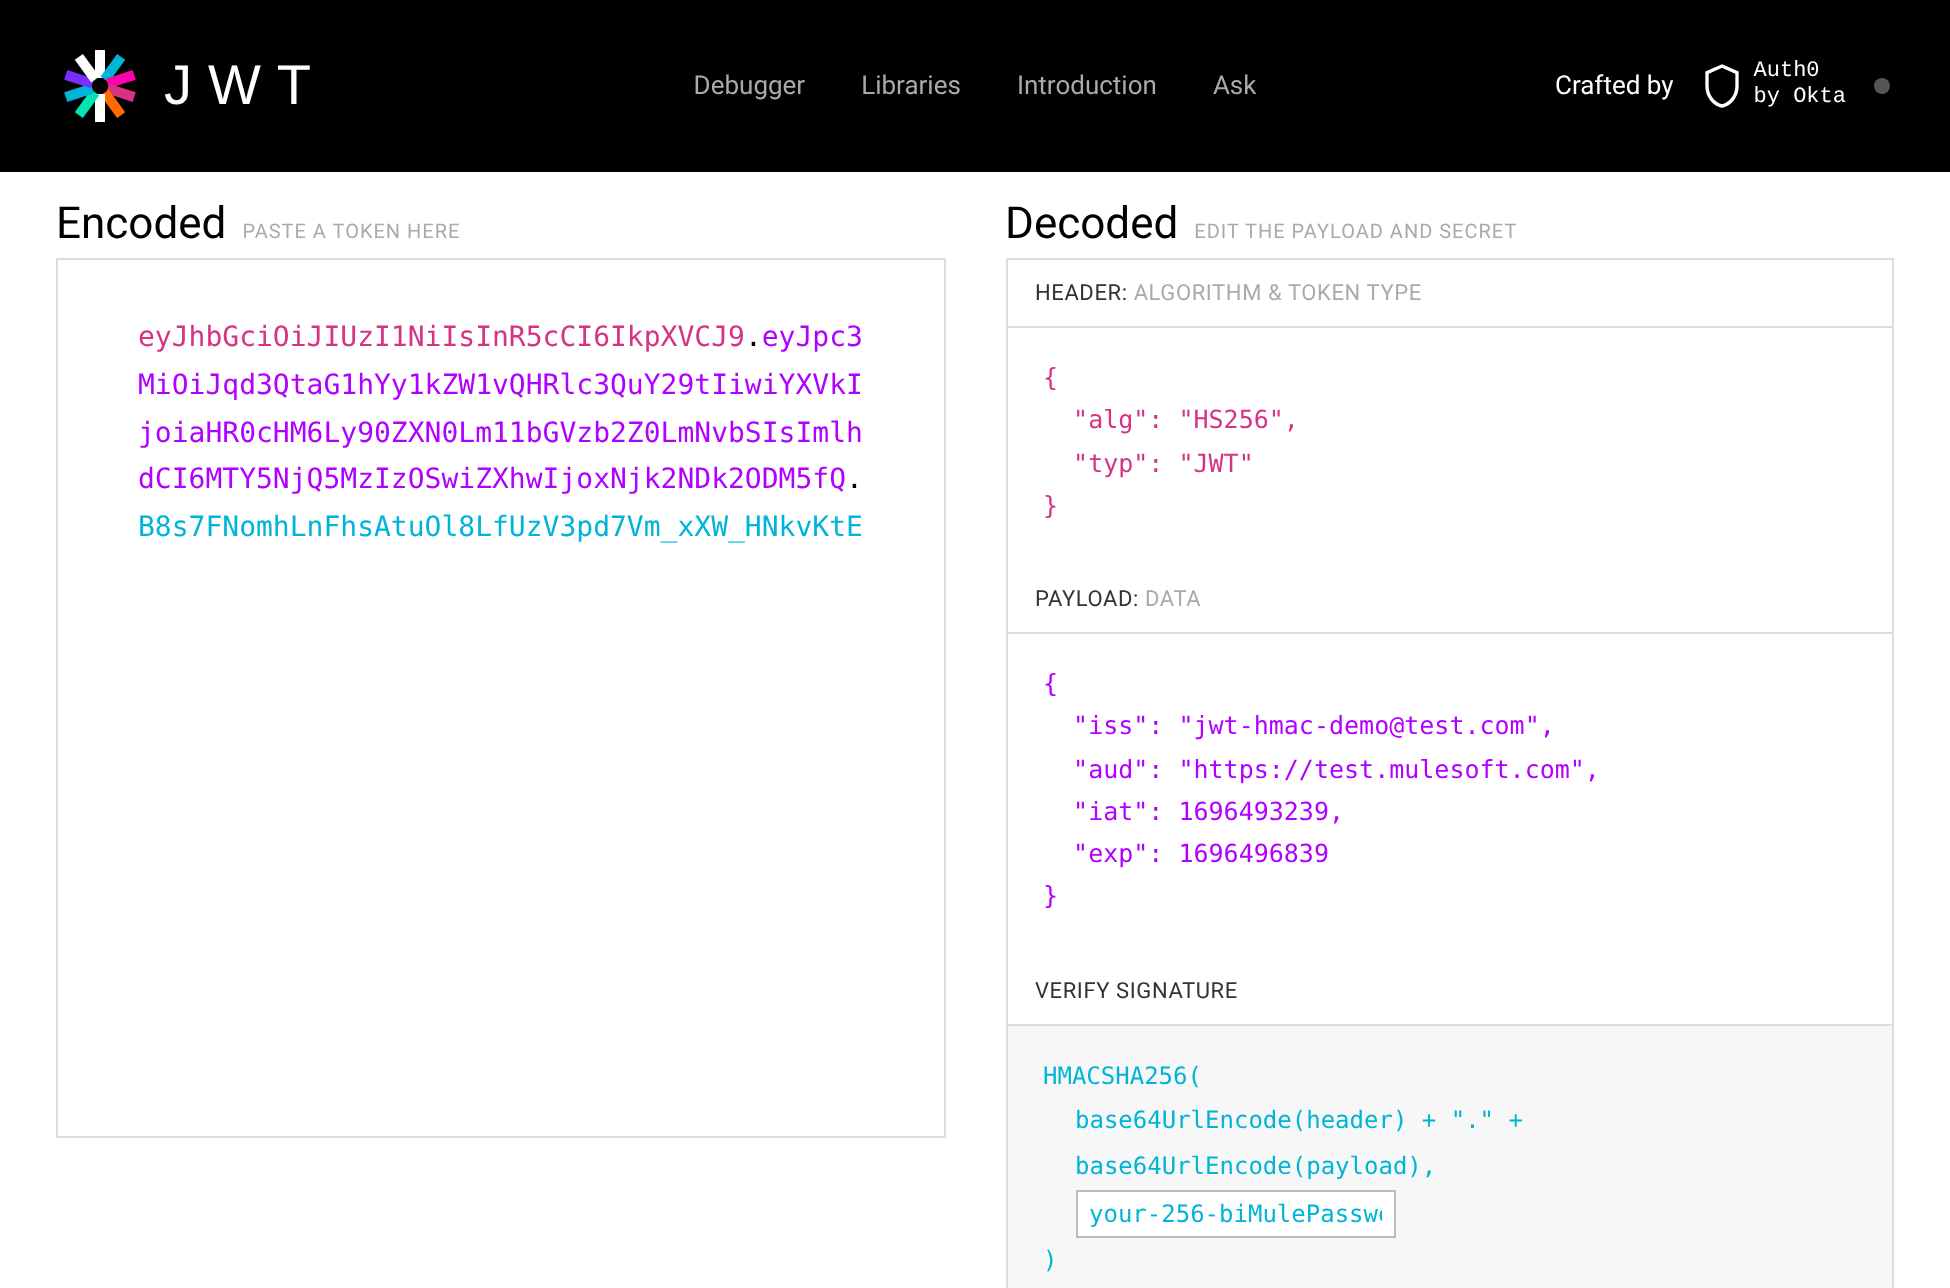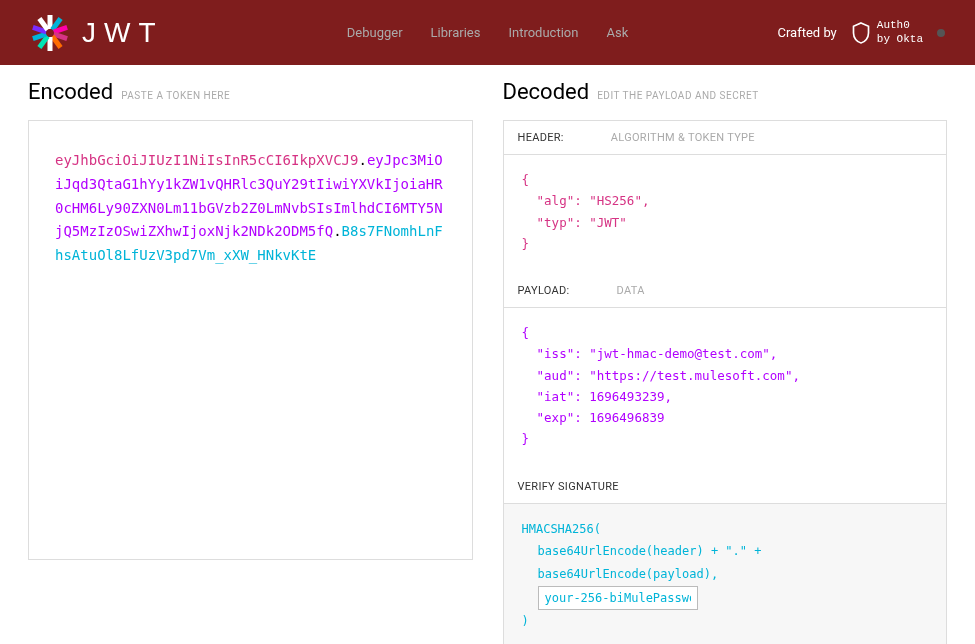--- a/index.html
+++ b/index.html
@@ -1,45 +1,45 @@
 <!DOCTYPE html>
 <html><head>
   <meta charset="utf-8">
   <style>
     * { box-sizing: border-box; margin: 0; padding: 0; }
     body { font-family: -apple-system, BlinkMacSystemFont, "Segoe UI", Roboto, Helvetica, Arial, sans-serif; background: #fff; color: #000; }
     
-    .header { background: #7f1d1d; height: 65px; display: flex; align-items: center; padding: 0 30px; justify-content: space-between; }
+    .header { background: #000000; height: 86px; display: flex; align-items: center; padding: 0 30px; justify-content: space-between; }
     .header-left { display: flex; align-items: center; gap: 12px; }
     .logo-star { width: 40px; height: 40px; }
     .logo-text { color: #fff; font-size: 28px; font-weight: 300; letter-spacing: 8px; font-family: Arial, sans-serif; }
     .nav { display: flex; gap: 28px; margin-left: 34px; }
     .nav a { color: #aaa; text-decoration: none; font-size: 13px; }
     .header-right { display: flex; align-items: center; gap: 14px; }
     .crafted { color: #fff; font-size: 13px; }
     .auth0-logo { display: flex; align-items: center; gap: 6px; font-family: Liberation Mono, monospace; }
     .auth0-text { color: #fff; font-size: 11px; line-height: 1.2; }
     .shield-icon { width: 20px; height: 24px; }
     .ext-dot { width: 8px; height: 8px; background: #555; border-radius: 50%; }
     
     .main { padding: 14px 28px; display: flex; gap: 30px; }
     .col { flex: 1; min-width: 0; }
     
-    .section-title { font-size: 22px; font-weight: 400; color: #000; display: flex; align-items: baseline; gap: 8px; margin-bottom: 16px; }
+    .section-title { font-size: 22px; font-weight: 400; color: #000; display: flex; align-items: baseline; gap: 8px; margin-bottom: 4px; }
     .section-title .hint { font-size: 10px; color: #aaa; letter-spacing: 0.5px; }
     
-    .encoded-box { border: 1px solid #ddd; padding: 28px 26px; min-height: 440px; font-family: Menlo, Consolas, monospace; font-size: 14px; line-height: 1.7; word-break: break-all; }
+    .encoded-box { border: 1px solid #ddd; padding: 28px 40px; min-height: 440px; font-family: Menlo, Consolas, monospace; font-size: 14px; line-height: 1.7; word-break: break-all; }
     .tok-header { color: #d63384; }
     .tok-payload { color: #b100ff; }
     .tok-sig { color: #00b4d8; }
     .tok-dot { color: #000; }
     
     .decoded-stack { border: 1px solid #ddd; }
     .db-header { border-bottom: 1px solid #ddd; padding: 10px 14px; font-size: 11px; color: #333; letter-spacing: 0.3px; }
-    .db-header .sub { color: #aaa; margin-left: 44px; }
+    .db-header .sub { color: #aaa; }
     .db-body { padding: 14px 18px 20px; font-family: Menlo, Consolas, monospace; font-size: 12.5px; line-height: 1.7; white-space: pre; overflow-x: auto; }
     .db-body.header-body { color: #d63384; }
     .db-body.payload-body { color: #b100ff; }
     .verify-body { padding: 14px 18px 18px; font-family: Menlo, Consolas, monospace; font-size: 12px; line-height: 1.9; background: #f7f7f7; color: #00b4d8; }
     .verify-body .indent { padding-left: 16px; }
     .secret-input { font-family: Menlo, Consolas, monospace; font-size: 12px; border: 1px solid #bbb; padding: 4px 6px; width: 160px; color: #00b4d8; background: #fff; }
     .secret-row { display: flex; align-items: center; gap: 4px; padding-left: 0; }
     .secret-label { color: #00b4d8; font-weight: 600; cursor: pointer; }
     .secret-label input { margin-right: 4px; vertical-align: middle; }
   </style>

